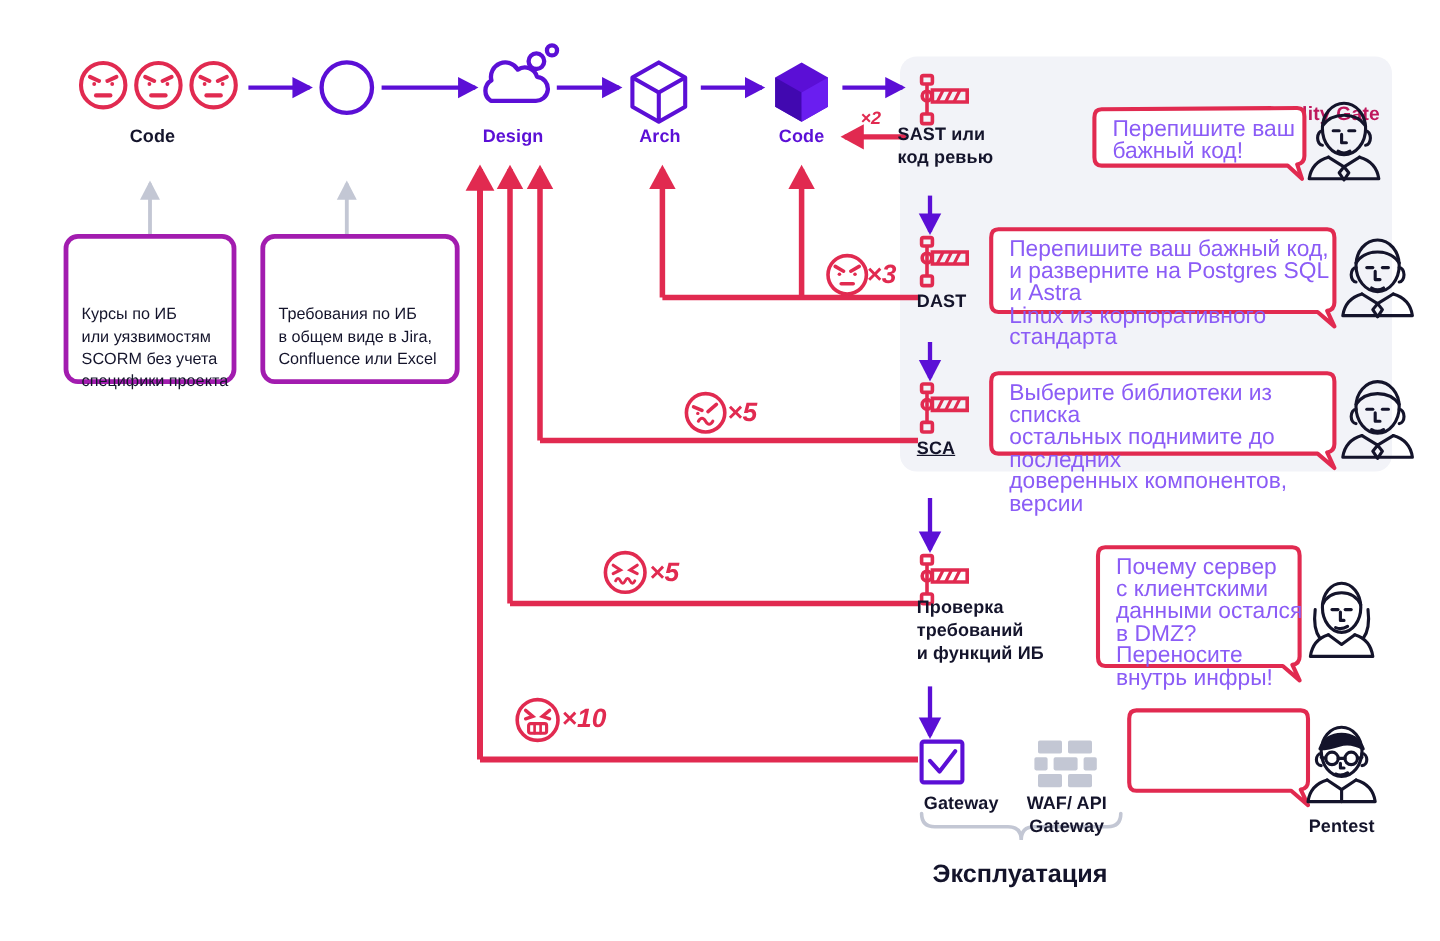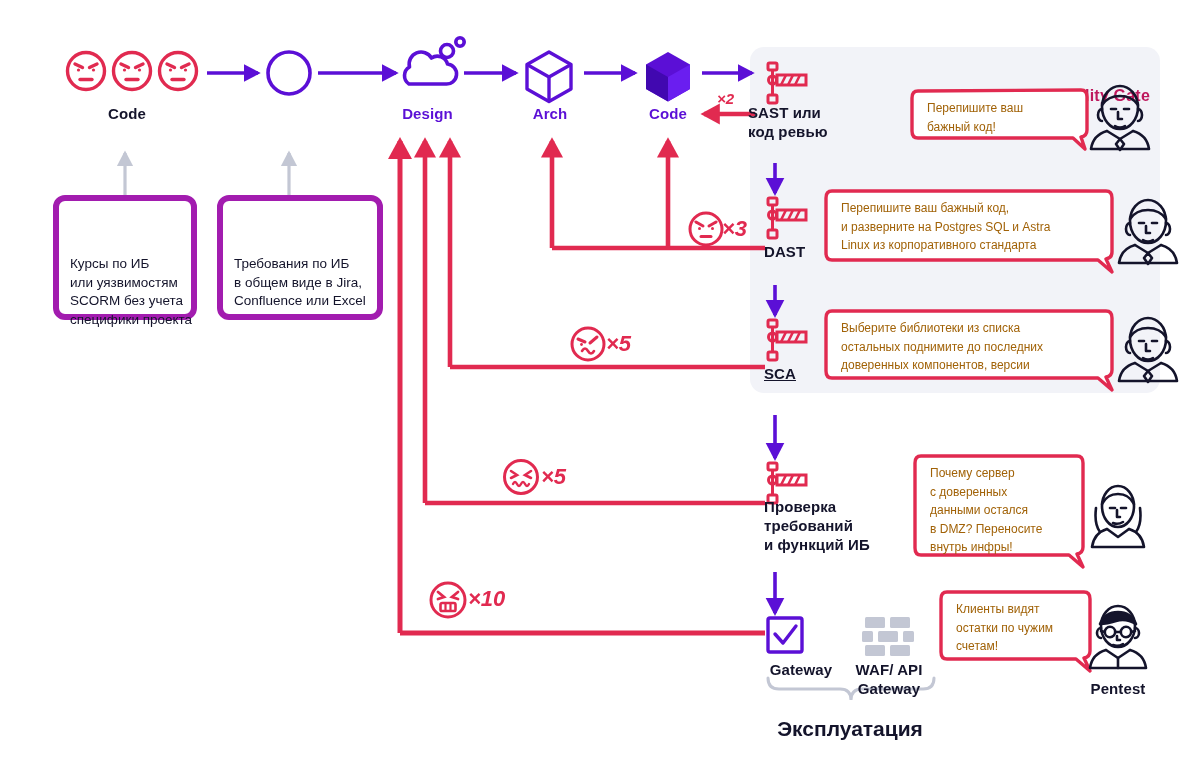--- a/index.html
+++ b/index.html
@@ -5,24 +5,24 @@
   html,body{margin:0;padding:0;background:#ffffff;}
   body{width:1200px;height:784px;position:relative;overflow:hidden;
        font-family:"Liberation Sans","DejaVu Sans",sans-serif;}
   .stage{position:absolute;left:0;top:0;width:1200px;height:784px;}
   svg.layer{position:absolute;left:0;top:0;width:1200px;height:784px;overflow:visible;}
   .abs{position:absolute;}
   .lbl{font-weight:bold;font-size:15px;line-height:19px;letter-spacing:.1px;}
   .lbl-dark{color:#14142b;}
   .lbl-purple{color:#5b0fd6;}
   .center{text-align:center;}
-  .card{position:absolute;box-sizing:border-box;border:6px solid #a21caf;border-radius:12px;
+  .card{position:absolute;box-sizing:border-box;border:4px solid #a21caf;border-radius:12px;
         background:#fff;}
   .card-text{font-size:13.5px;line-height:18.5px;color:#14142b;}
-  .bubble-text{position:absolute;font-size:12px;line-height:18.5px;color:#a16207;}
+  .bubble-text{position:absolute;font-size:19px;line-height:18.5px;color:#8b5cf6;}
   .qg-title{position:absolute;font-size:16px;font-weight:bold;color:#be185d;letter-spacing:.2px;margin-top:31px;}
   .mult{position:absolute;color:#e12a50;font-weight:bold;font-style:italic;font-size:22px;}
   .mult-sm{font-size:15px;}
   .exp{position:absolute;font-size:21px;font-weight:bold;color:#14142b;}
 </style>
 </head>
 <body>
 
 <div class="stage">
 
@@ -377,31 +377,26 @@
   </div>
 
   <div class="bubble-text" style="left:841px;top:319px;width:275px;">
     <div>Выберите библиотеки из списка</div>
     <div>остальных поднимите до последних</div>
     <div>доверенных компонентов, версии</div>
   </div>
 
   <div class="bubble-text" style="left:930px;top:464px;width:160px;">
     <div>Почему сервер</div>
-    <div>с доверенных</div>
+    <div>с клиентскими</div>
     <div>данными остался</div>
     <div>в DMZ? Переносите</div>
     <div>внутрь инфры!</div>
   </div>
 
-  <div class="bubble-text" style="left:956px;top:600px;width:150px;">
-    <div>Клиенты видят</div>
-    <div>остатки по чужим</div>
-    <div>счетам!</div>
-  </div>
 
   <div class="abs lbl lbl-dark center" style="left:755px;top:660px;width:92px;">Gateway</div>
 
   <div class="abs lbl lbl-dark center" style="left:840px;top:660px;width:98px;">
     <div>WAF/ API</div>
     <div>Gateway</div>
   </div>
 
   <div class="exp center" style="left:760px;top:717px;width:180px;">Эксплуатация</div>
 

